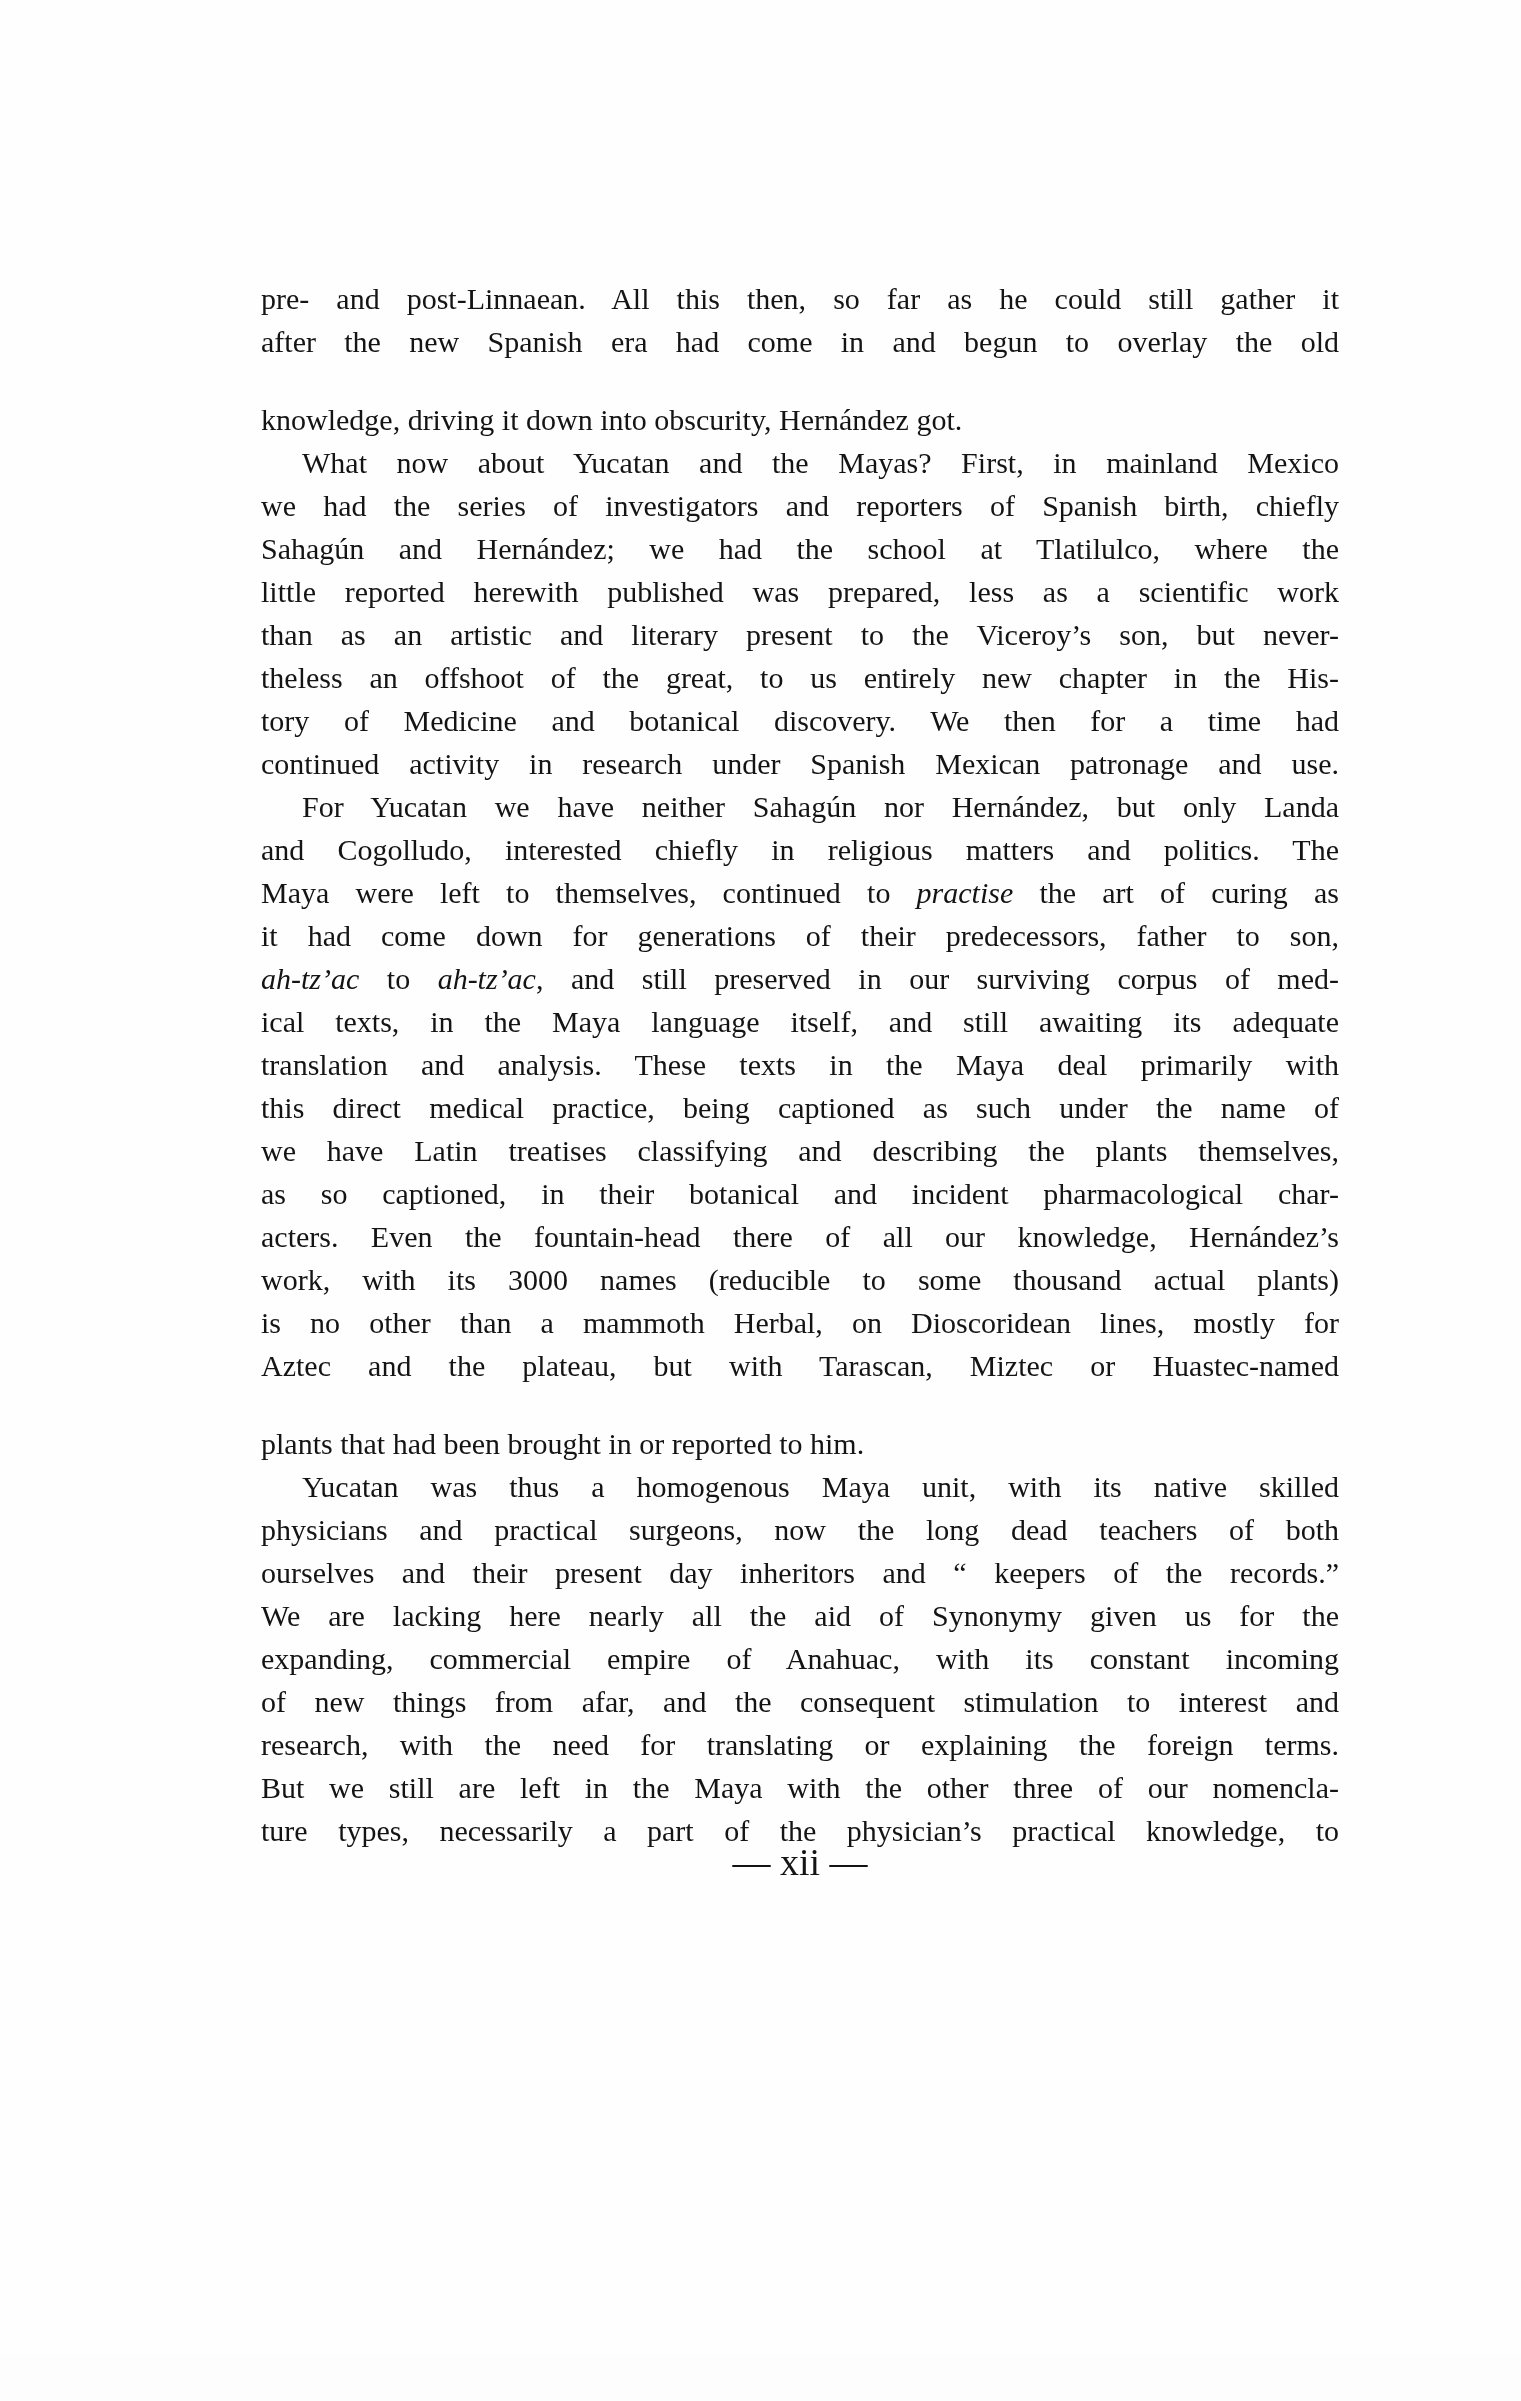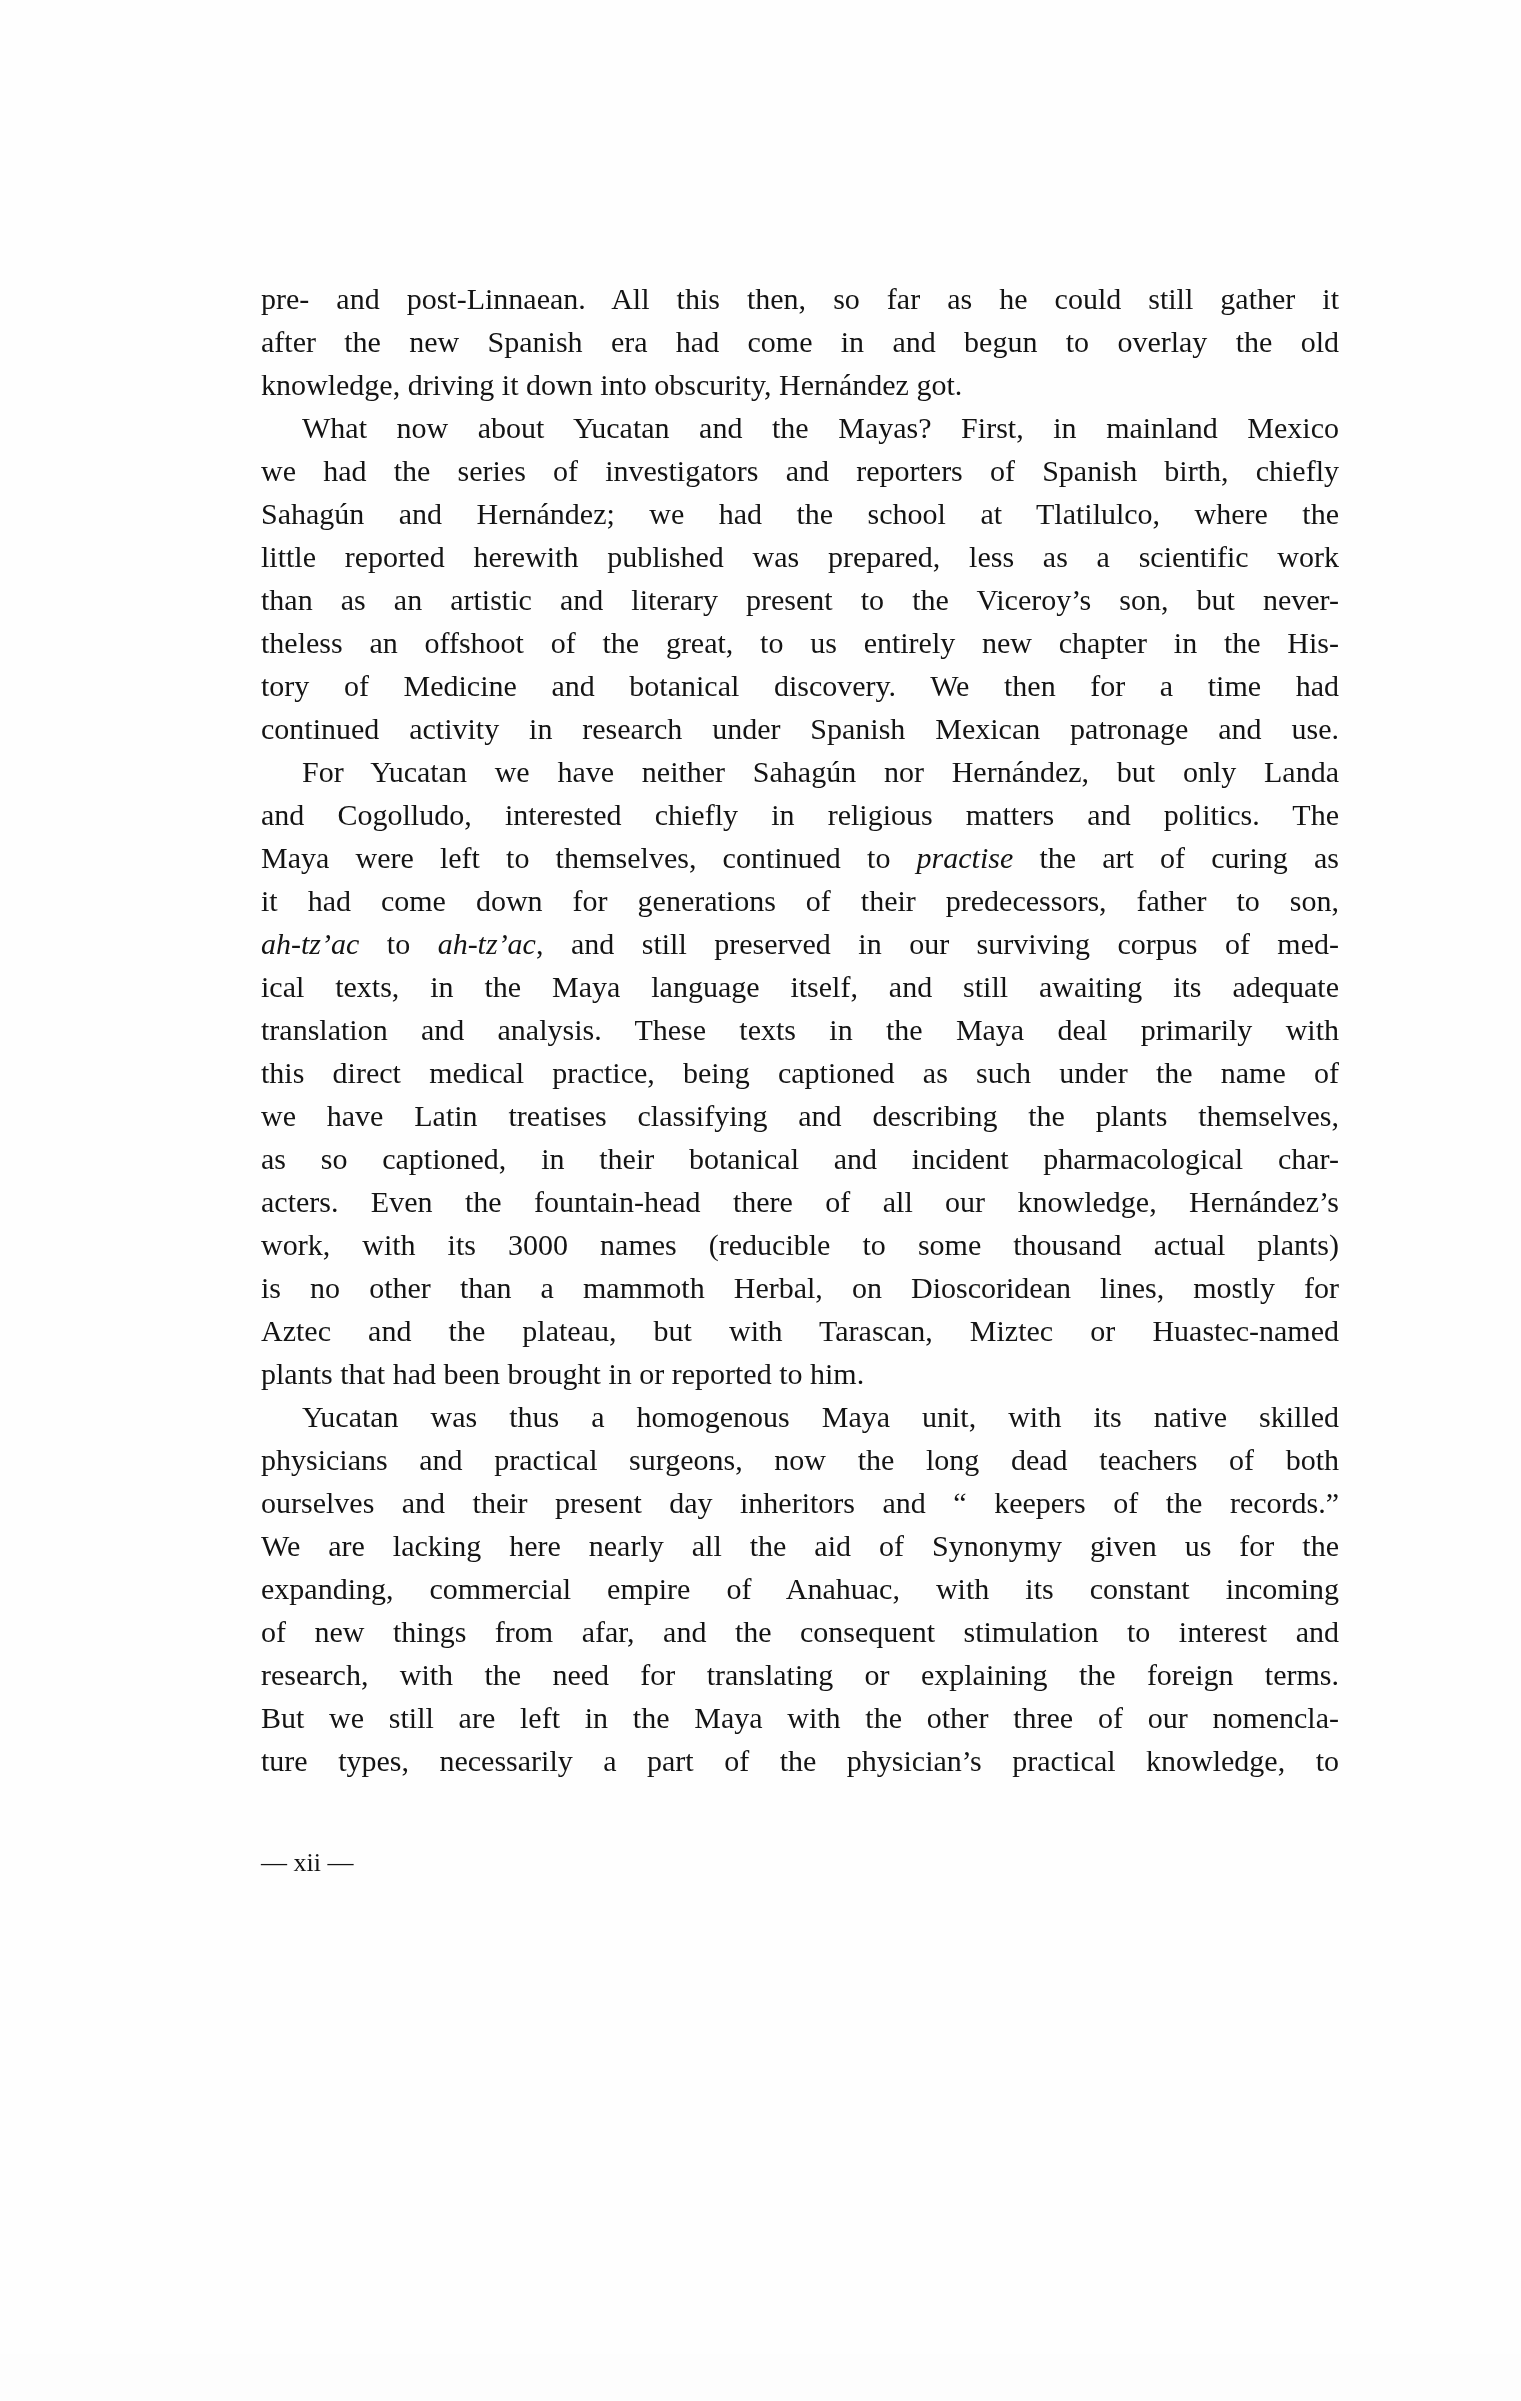--- a/index.html
+++ b/index.html
@@ -34,36 +34,37 @@
     display: block;
     height: 43px;
     line-height: 43px;
     white-space: nowrap;
     text-align: justify;
     text-align-last: justify;
     overflow: visible;
   }
   .line.last {
     text-align-last: left;
+    margin-top: 35px;
   }
   .line.indent {
     padding-left: 41px;
   }
   .line em {
     font-style: italic;
     margin-top: 48px;
   }
   .folio {
     position: absolute;
     top: 1845px;
     left: 261px;
     width: 1078px;
-    text-align: left;
+    text-align: center;
     font-family: "Liberation Serif", "DejaVu Serif", serif;
-    font-size: 26px;
+    font-size: 38px;
     line-height: 35px;
     color: #141414;
   }
 </style>
 </head>
 <body>
 
 <div class="page">
   <div class="text-block">
     <span class="line">pre- and post-Linnaean.  All this then, so far as he could still gather it</span>

